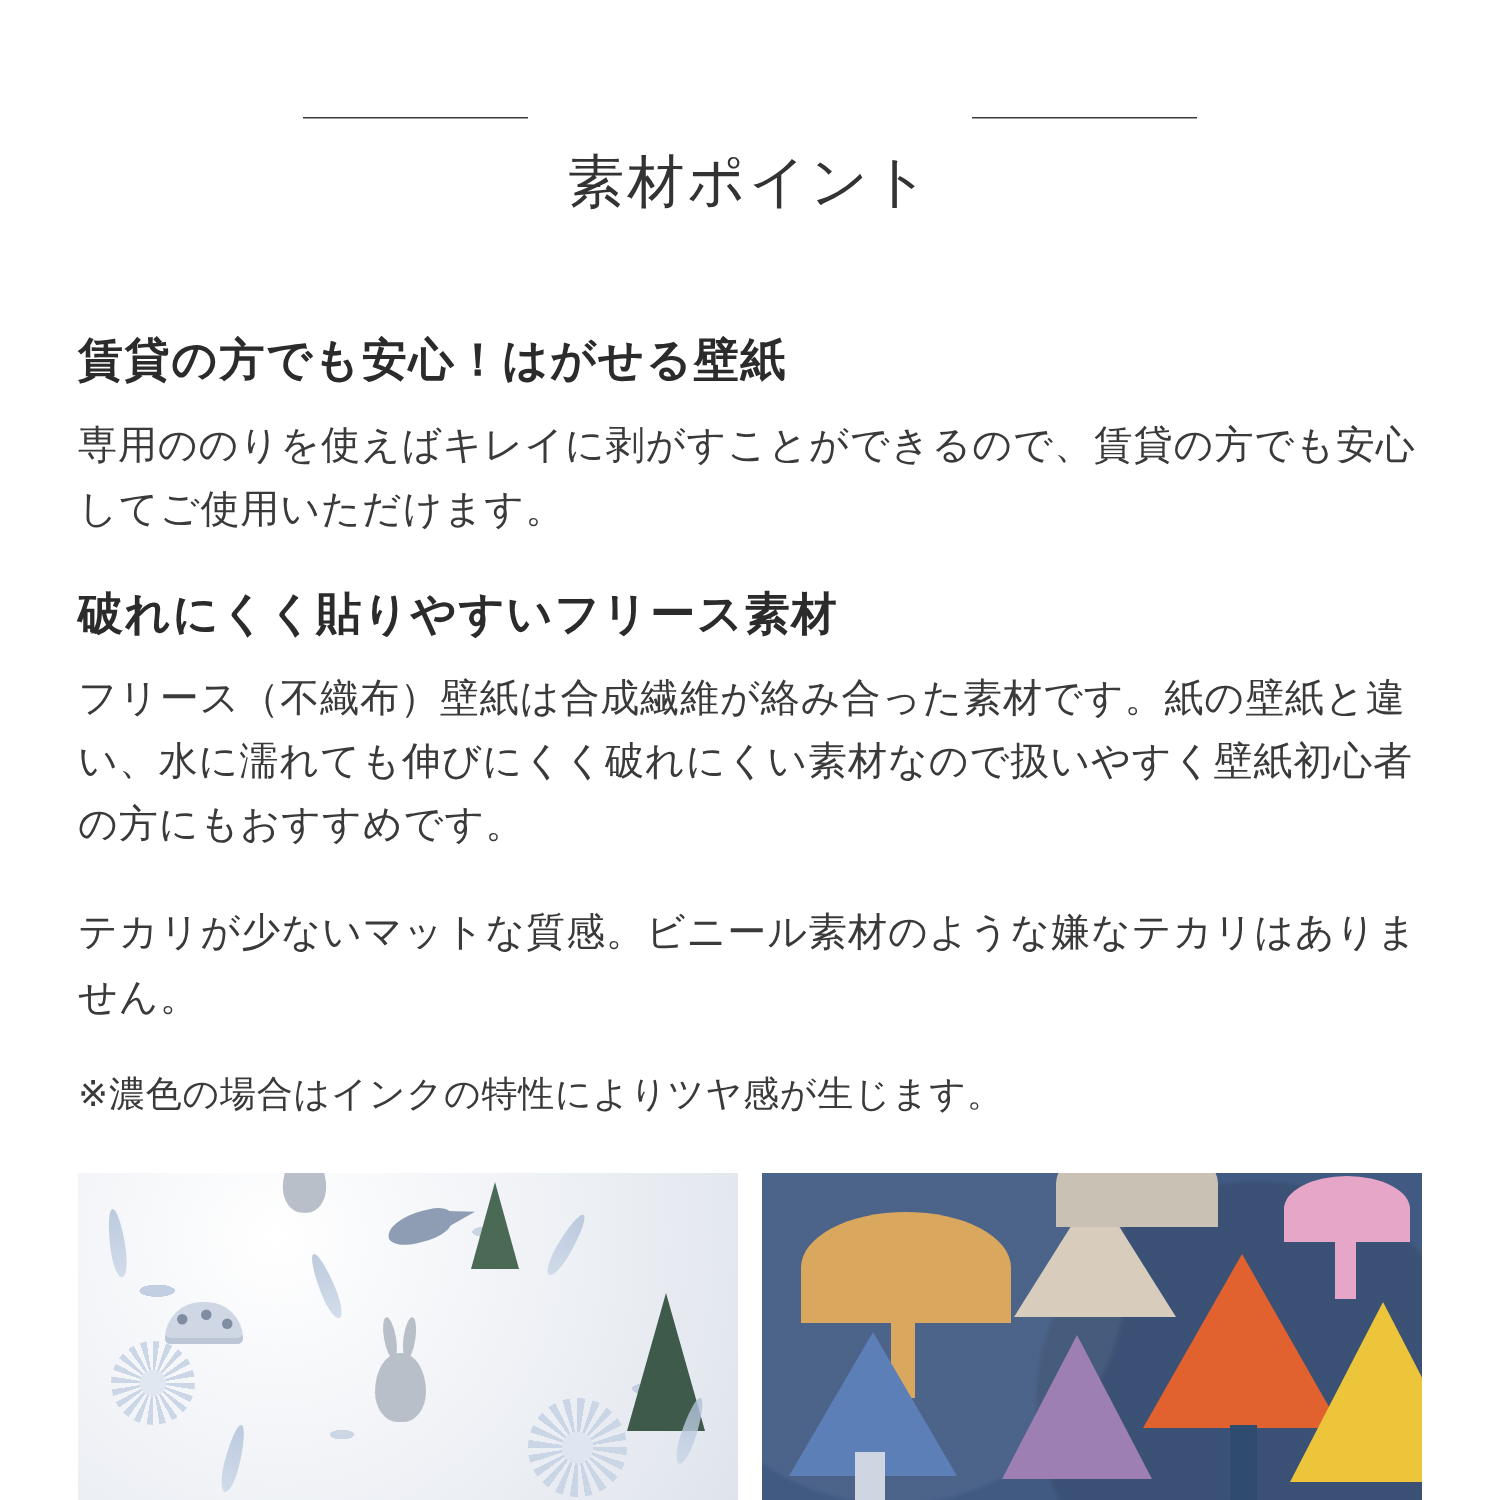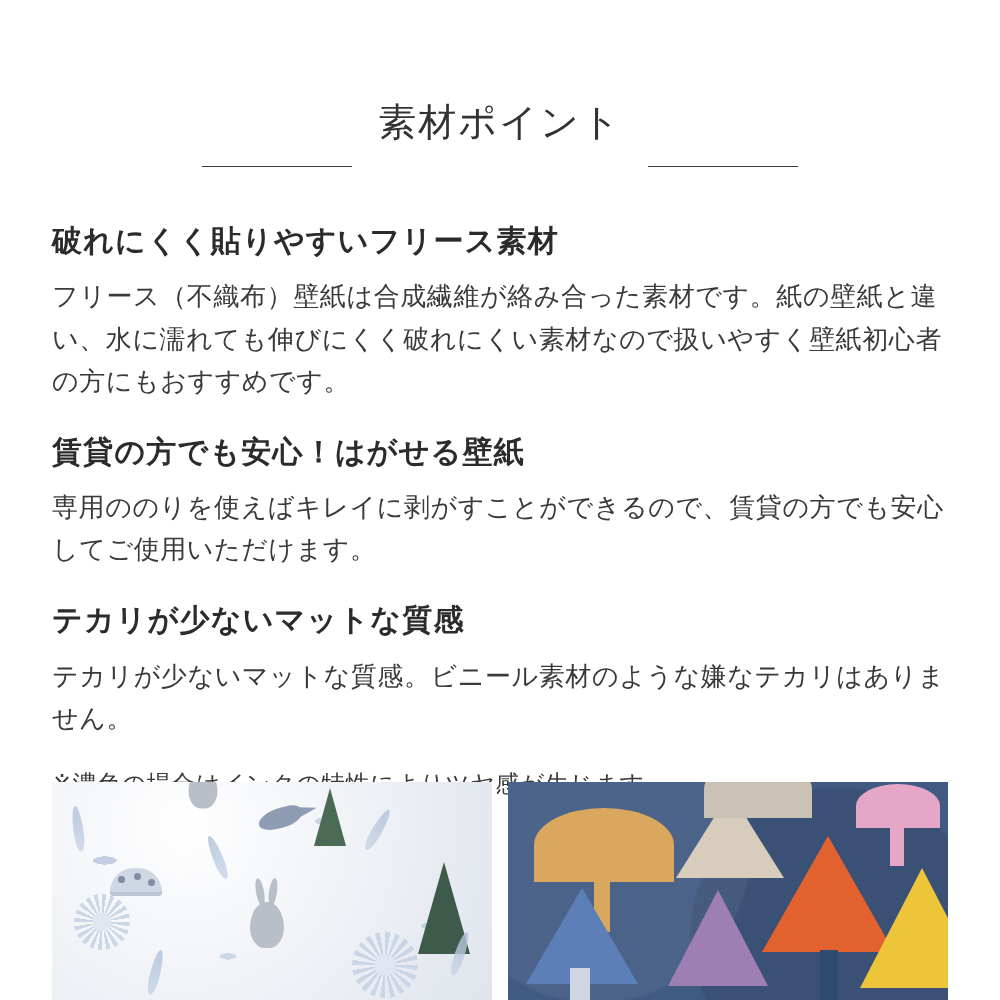--- a/index.html
+++ b/index.html
@@ -17,21 +17,21 @@
   .page {
     position: relative;
     width: 1000px;
     height: 1000px;
     background: #ffffff;
   }
 
   
   .section-heading {
     display: flex;
-    align-items: flex-end;
+    align-items: flex-start;
     justify-content: center;
     gap: 26px;
     padding-top: 78px;
   }
   .section-heading .rule {
     display: block;
     width: 150px;
     height: 1px;
     background: #3c3c3c;
   }
@@ -223,31 +223,30 @@
 
   <div class="section-heading">
     <span class="rule"></span>
     <h1 class="heading-text">素材ポイント</h1>
     <span class="rule"></span>
   </div>
 
   <div class="content">
 
     <div class="block">
+      <h2 class="block-title">賃貸の方でも安心！はがせる壁紙</h2>
+      <p class="block-body">専用ののりを使えばキレイに剥がすことができるので、賃貸の方でも安心してご使用いただけます。</p>
+    </div>
+
+    <div class="block">
       <h2 class="block-title">破れにくく貼りやすいフリース素材</h2>
       <p class="block-body">フリース（不織布）壁紙は合成繊維が絡み合った素材です。紙の壁紙と違い、水に濡れても伸びにくく破れにくい素材なので扱いやすく壁紙初心者の方にもおすすめです。</p>
     </div>
 
     <div class="block">
-      <h2 class="block-title">賃貸の方でも安心！はがせる壁紙</h2>
-      <p class="block-body">専用ののりを使えばキレイに剥がすことができるので、賃貸の方でも安心してご使用いただけます。</p>
-    </div>
-
-    <div class="block">
-      <h2 class="block-title">テカリが少ないマットな質感</h2>
       <p class="block-body">テカリが少ないマットな質感。ビニール素材のような嫌なテカリはありません。</p>
       <p class="note">※濃色の場合はインクの特性によりツヤ感が生じます。</p>
     </div>
 
   </div>
 
   <div class="photo-strip">
 
     <div class="photo photo-1 clip">
       <div class="p1-tex"></div>

